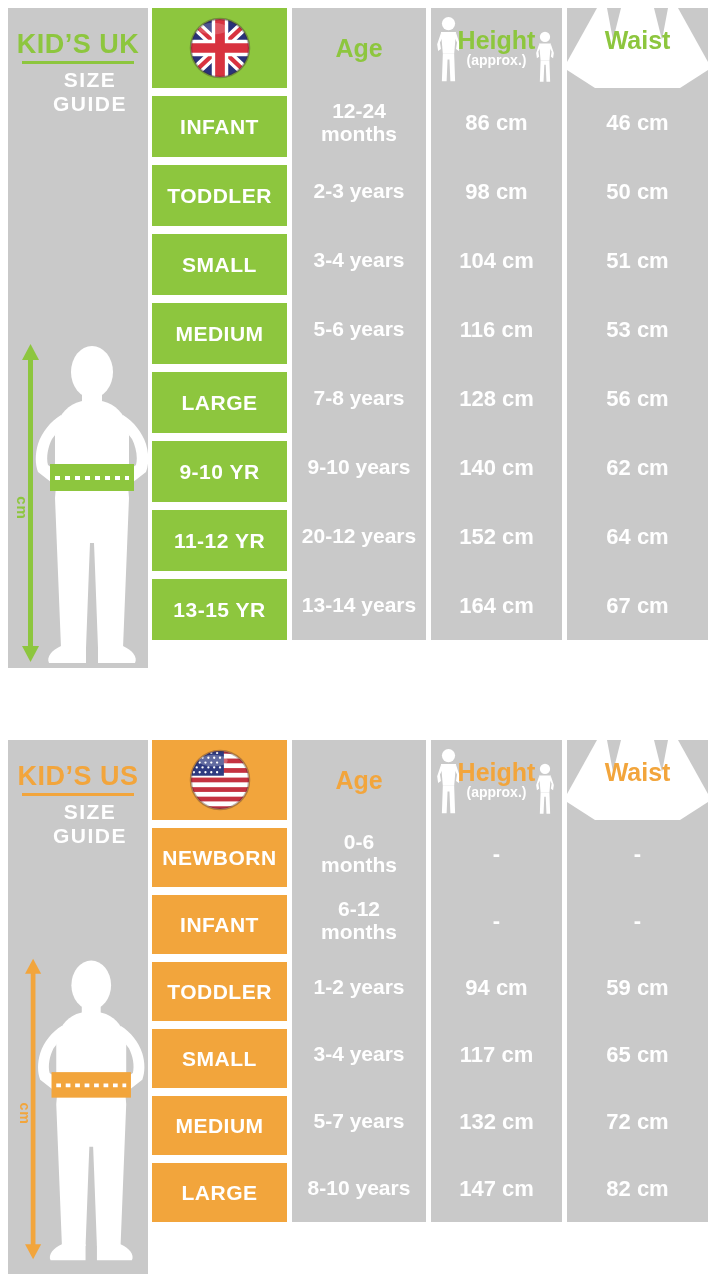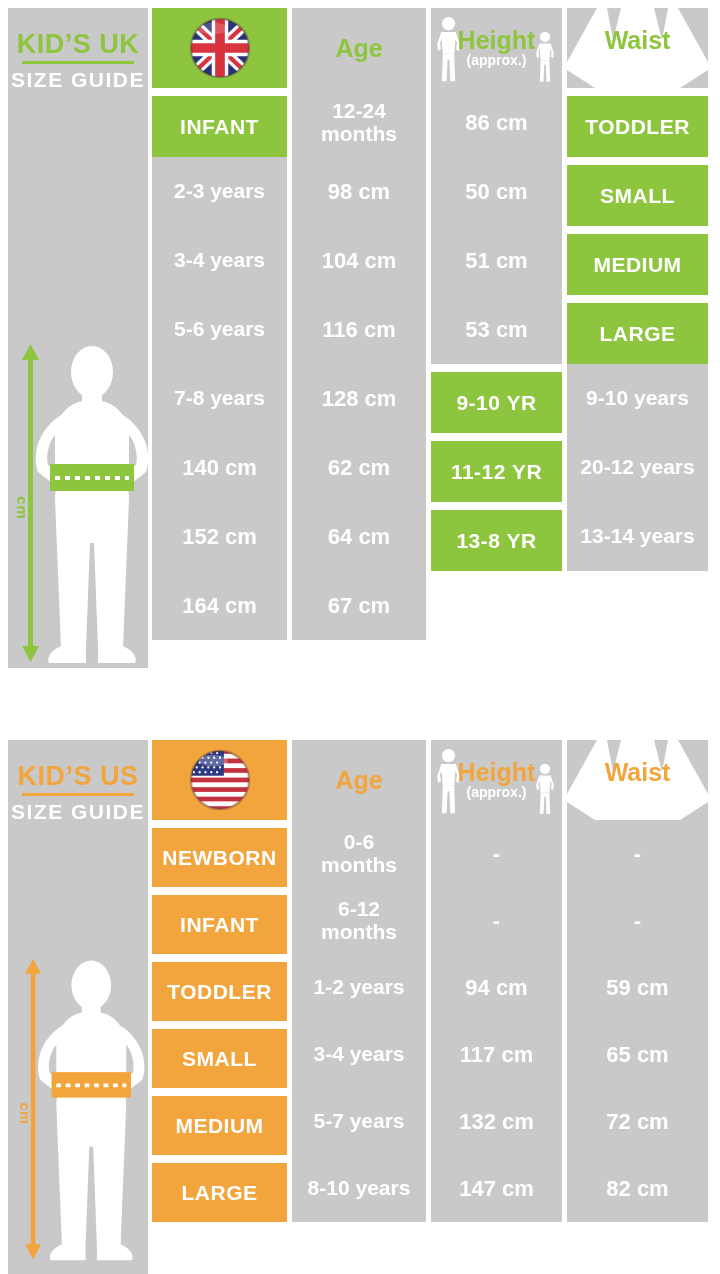--- a/index.html
+++ b/index.html
@@ -10,21 +10,21 @@
   .sec-uk{--accent:#8dc63e;}
   .sec-us{--accent:#f2a53c;}
 
   
   .panel{position:absolute;left:8px;width:140px;background:#c9c9c9;}
   .sec-uk .panel{top:8px;height:660px;}
   .sec-us .panel{top:740px;height:537px;}
   .panel-title{text-align:center;padding-top:22px;}
   .t1{color:var(--accent);font-size:27px;letter-spacing:0.5px;line-height:1.05;}
   .rule{width:112px;height:3px;background:var(--accent);margin:3px auto 4px auto;}
-  .t2{color:#ffffff;font-size:21px;letter-spacing:1.5px;}
+  .t2{color:#ffffff;font-size:21px;letter-spacing:1.5px;padding-left:24px;}
   .kid-wrap{position:absolute;left:0;bottom:0;width:140px;}
   .sec-uk .kid-wrap{height:332px;}
   .sec-us .kid-wrap{height:312px;bottom:12px;}
   .kid-wrap svg{display:block;width:100%;height:100%;}
 
   
   .grid{position:absolute;left:152px;display:grid;grid-template-columns:135px 134px 131px 141px;gap:0 5px;}
   .sec-uk .grid{top:8px;grid-template-rows:80px repeat(8,69px);}
   .sec-us .grid{top:740px;grid-template-rows:80px repeat(6,67px);}
 
@@ -138,44 +138,46 @@
           </g>
         </svg>
         <div class="head-main">Waist</div>
         <div class="head-sub">(approx.)</div>
       </div>
 
     <div class="cell size">INFANT</div>
         <div class="cell age">12-24
 months</div>
         <div class="cell data">86 cm</div>
+        <div class="cell data">46 cm</div>
         <div class="cell size">TODDLER</div>
         <div class="cell age">2-3 years</div>
         <div class="cell data">98 cm</div>
         <div class="cell data">50 cm</div>
         <div class="cell size">SMALL</div>
         <div class="cell age">3-4 years</div>
         <div class="cell data">104 cm</div>
         <div class="cell data">51 cm</div>
         <div class="cell size">MEDIUM</div>
         <div class="cell age">5-6 years</div>
         <div class="cell data">116 cm</div>
         <div class="cell data">53 cm</div>
         <div class="cell size">LARGE</div>
         <div class="cell age">7-8 years</div>
         <div class="cell data">128 cm</div>
+        <div class="cell data">56 cm</div>
         <div class="cell size">9-10 YR</div>
         <div class="cell age">9-10 years</div>
         <div class="cell data">140 cm</div>
         <div class="cell data">62 cm</div>
         <div class="cell size">11-12 YR</div>
         <div class="cell age">20-12 years</div>
         <div class="cell data">152 cm</div>
         <div class="cell data">64 cm</div>
-        <div class="cell size">13-8 YR</div>
+        <div class="cell size">13-15 YR</div>
         <div class="cell age">13-14 years</div>
         <div class="cell data">164 cm</div>
         <div class="cell data">67 cm</div>
       </div>
   </div>
 
   <div class="sec-us">
     <div class="panel">
       <div class="panel-title">
         <div class="t1">KID’S US</div>

